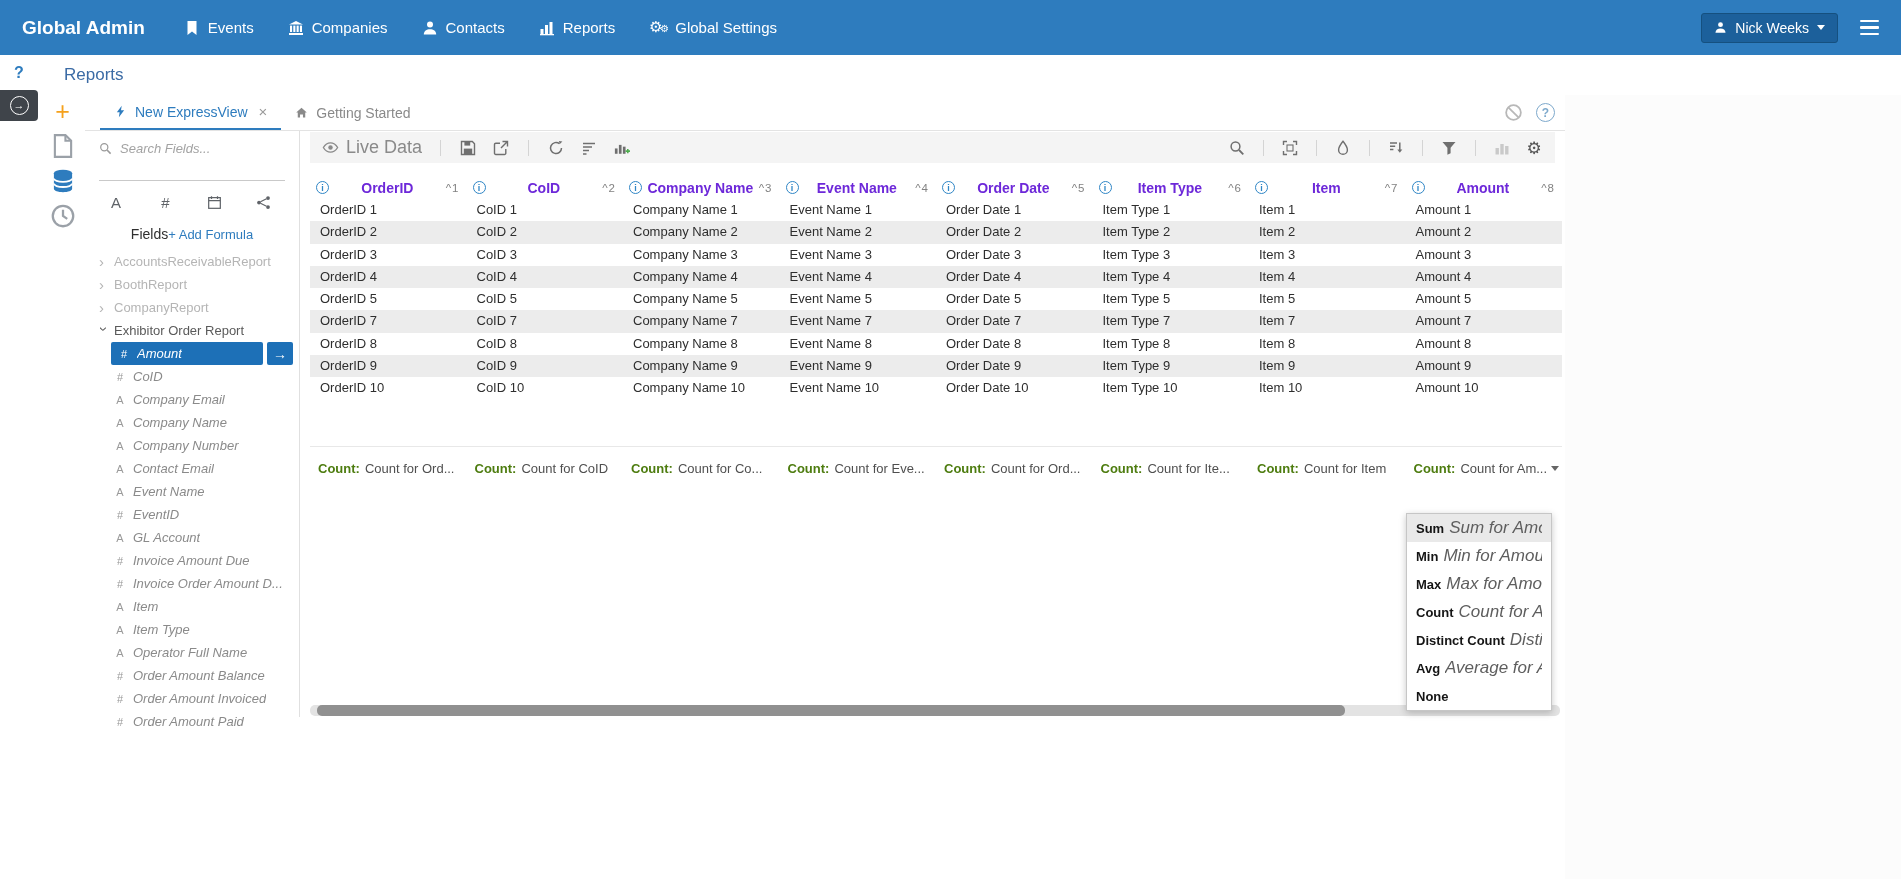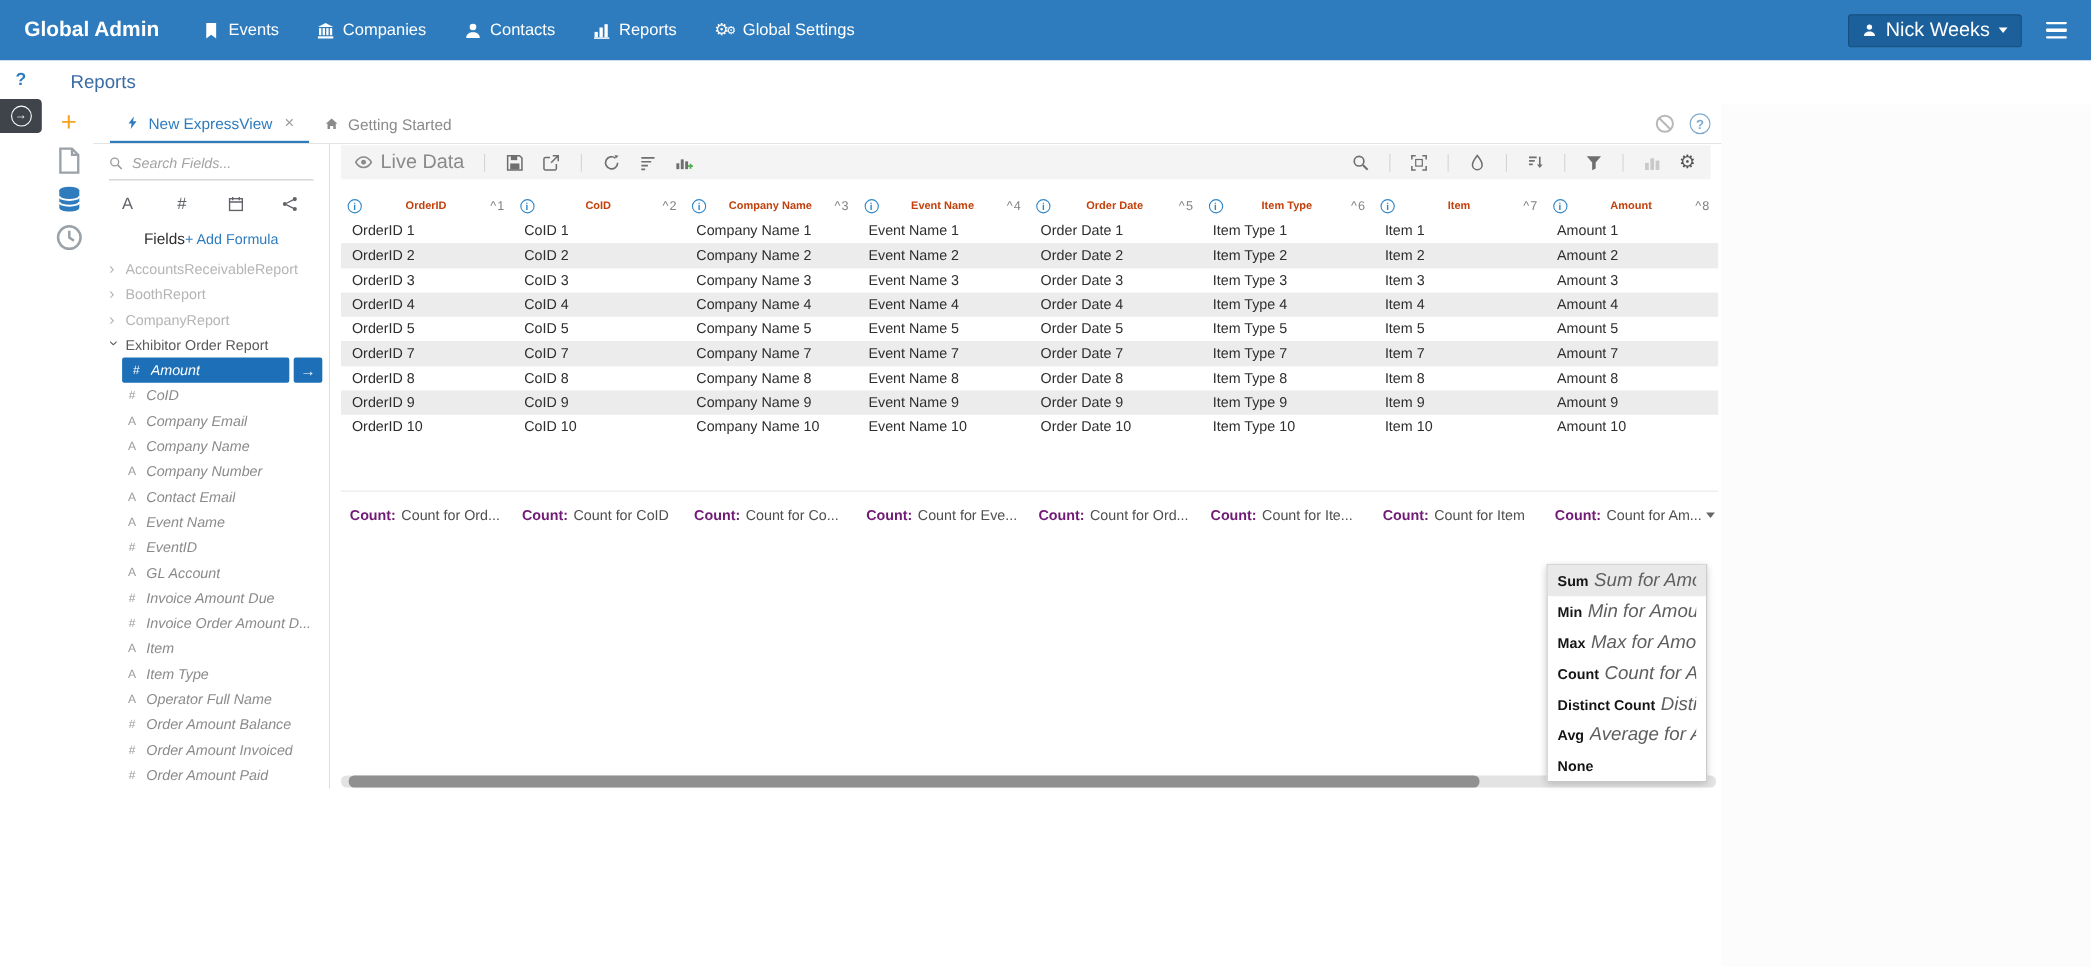--- a/index.html
+++ b/index.html
@@ -7,21 +7,21 @@
   .screen { position:relative; width:1901px; height:879px; overflow:hidden; background:#fff; }
   svg { display:block; }
 
   
   .topnav { position:absolute; left:0; top:0; width:1901px; height:55px; background:#2e7cbe; display:flex; align-items:center; color:#fff; }
   .brand { font-size:19px; font-weight:600; margin:0 26px 0 22px; white-space:nowrap; }
   .nav-items { display:flex; align-items:center; gap:8px; }
   .nav-item { display:flex; align-items:center; gap:8px; padding:9px 13px; font-size:15px; cursor:pointer; white-space:nowrap; }
   .nav-item svg { width:16px; height:16px; }
   .topnav-right { margin-left:auto; display:flex; align-items:center; gap:22px; padding-right:22px; }
-  .user-btn { display:flex; align-items:center; gap:8px; height:30px; padding:0 12px; background:#1c609b; border:1px solid #15507f; border-radius:3px; font-size:18px; cursor:pointer; }
+  .user-btn { display:flex; align-items:center; gap:8px; height:30px; padding:0 12px; background:#1c609b; border:1px solid #15507f; border-radius:3px; font-size:14px; cursor:pointer; }
   .caret { width:0; height:0; border-left:4px solid transparent; border-right:4px solid transparent; border-top:5px solid #fff; }
   .hamburger { display:flex; flex-direction:column; gap:4px; cursor:pointer; }
   .hamburger span { width:19px; height:2.5px; background:#fff; border-radius:1px; }
 
   
   .subheader { position:absolute; left:0; top:55px; width:1901px; height:40px; background:#fff; }
   .help-q { position:absolute; left:14px; top:9px; color:#2e7cbe; font-weight:700; font-size:16px; cursor:pointer; }
   .help-q::before { content:"?"; }
   .page-title { position:absolute; left:64px; top:10px; font-size:17px; color:#3b6ba5; }
 
@@ -42,21 +42,21 @@
   .tab.active { color:#2e7cbe; border-bottom:2px solid #2e7cbe; }
   .tab-close { color:#9a9a9a; font-size:15px; margin-left:3px; }
   .tab-close::before { content:"\00d7"; }
   .tabs-right { margin-left:auto; display:flex; align-items:center; gap:13px; padding-right:10px; }
   .circle-btn { width:19px; height:19px; cursor:pointer; }
   .circle-q { width:19px; height:19px; border:1.6px solid #7ea9cc; border-radius:50%; color:#7ea9cc; font-size:12px; font-weight:700; display:flex; align-items:center; justify-content:center; cursor:pointer; }
   .circle-q::before { content:"?"; }
 
   
   .fields-panel { position:absolute; left:85px; top:131px; width:215px; height:586px; background:#fff; border-right:1px solid #e0e0e0; }
-  .search-row { display:flex; align-items:center; gap:8px; margin:10px 14px 0 14px; border-bottom:1px solid #c9c9c9; padding-bottom:7px; }
+  .search-row { display:flex; align-items:center; gap:8px; margin:10px 14px 0 14px; border-bottom:1px solid #c9c9c9; padding-bottom:24px; }
   .search-row svg { width:13px; height:13px; color:#9a9a9a; flex:0 0 auto; }
   .search-input { border:none; outline:none; width:100%; font-style:italic; font-size:13px; color:#8b8b8b; font-family:inherit; background:transparent; }
   .search-input::placeholder { color:#a3a3a3; font-style:italic; }
   .type-icons { display:flex; justify-content:space-between; align-items:center; padding:11px 24px 9px 20px; color:#5f6368; }
   .type-btn { width:22px; height:20px; display:flex; align-items:center; justify-content:center; font-size:15px; cursor:pointer; }
   .type-btn svg { width:15px; height:15px; }
   .fields-head { display:flex; justify-content:center; align-items:center; padding:5px 14px 4px; }
   .fields-title { font-size:14px; color:#2f2f2f; }
   .add-formula { font-size:13px; color:#2e7cbe; cursor:pointer; }
   .tree { margin-top:4px; }
@@ -89,34 +89,34 @@
   .gears-nav { position:relative; width:18px; height:17px; color:#fff; }
   .gears-nav .g1 { position:absolute; left:0; top:-1px; font-family:"DejaVu Sans",sans-serif; font-size:15px; }
   .gears-nav .g1::before, .gears-nav .g2::before { content:"\2699"; }
   .gears-nav .g2 { position:absolute; right:-2px; top:4px; font-family:"DejaVu Sans",sans-serif; font-size:10px; }
 
   
   .grid-header { position:absolute; left:10px; top:44px; width:1252px; height:25px; display:flex; }
   .col-head { flex:0 0 156.5px; display:flex; align-items:center; padding:0 8px 0 6px; cursor:pointer; overflow:hidden; }
   .info { width:13px; height:13px; border:1.3px solid #2f86c6; border-radius:50%; color:#2f86c6; font-size:9px; font-weight:700; display:flex; align-items:center; justify-content:center; flex:0 0 auto; }
   .info::before { content:"i"; }
-  .lbl { flex:1; text-align:center; font-weight:700; font-size:10px; color:#c2410c; white-space:nowrap; overflow:hidden; }
+  .lbl { flex:1; text-align:center; font-weight:700; font-size:14px; color:#6d28d9; white-space:nowrap; overflow:hidden; }
   .sort { font-size:11.5px; color:#828282; flex:0 0 auto; }
   .sort::before { content:"^"; margin-right:1px; }
   .grid-body { position:absolute; left:10px; top:68px; width:1252px; }
   .grid-row { display:flex; height:22.3px; }
   .grid-row:nth-child(even) { background:#ececec; }
   .cell { flex:0 0 156.5px; padding:0 10px; font-size:13px; color:#2e2e2e; line-height:22.3px; white-space:nowrap; overflow:hidden; }
 
   
   .totals { position:absolute; left:10px; top:315px; width:1252px; border-top:1px solid #e8e8e8; }
   .totals-title { margin:14px 6px 0; font-size:17px; color:#9b9b9b; }
   .totals-row { display:flex; margin-top:11px; }
   .total-cell { flex:0 0 156.5px; display:flex; align-items:center; padding-left:8px; height:20px; cursor:pointer; overflow:hidden; white-space:nowrap; }
-  .tfunc { font-weight:700; font-size:13px; color:#701a75; }
+  .tfunc { font-weight:700; font-size:13px; color:#4d7c0f; }
   .tval { margin-left:5px; font-size:13px; color:#4f4f4f; overflow:hidden; }
   .caret-down { width:0; height:0; border-left:4px solid transparent; border-right:4px solid transparent; border-top:5px solid #666; margin-left:4px; flex:0 0 auto; }
 
   
   .agg-menu { position:absolute; left:1106px; top:382px; width:146px; background:#fff; border:1px solid #c6c6c6; box-shadow:0 2px 7px rgba(0,0,0,.22); z-index:20; }
   .agg-item { height:28px; display:flex; align-items:center; padding:0 9px; gap:5px; white-space:nowrap; overflow:hidden; cursor:pointer; }
   .agg-item.highlighted { background:#e9e9e9; }
   .agg-label { font-weight:700; font-size:13px; color:#151515; }
   .agg-desc { font-style:italic; font-size:17px; color:#5e5e5e; overflow:hidden; }
 

